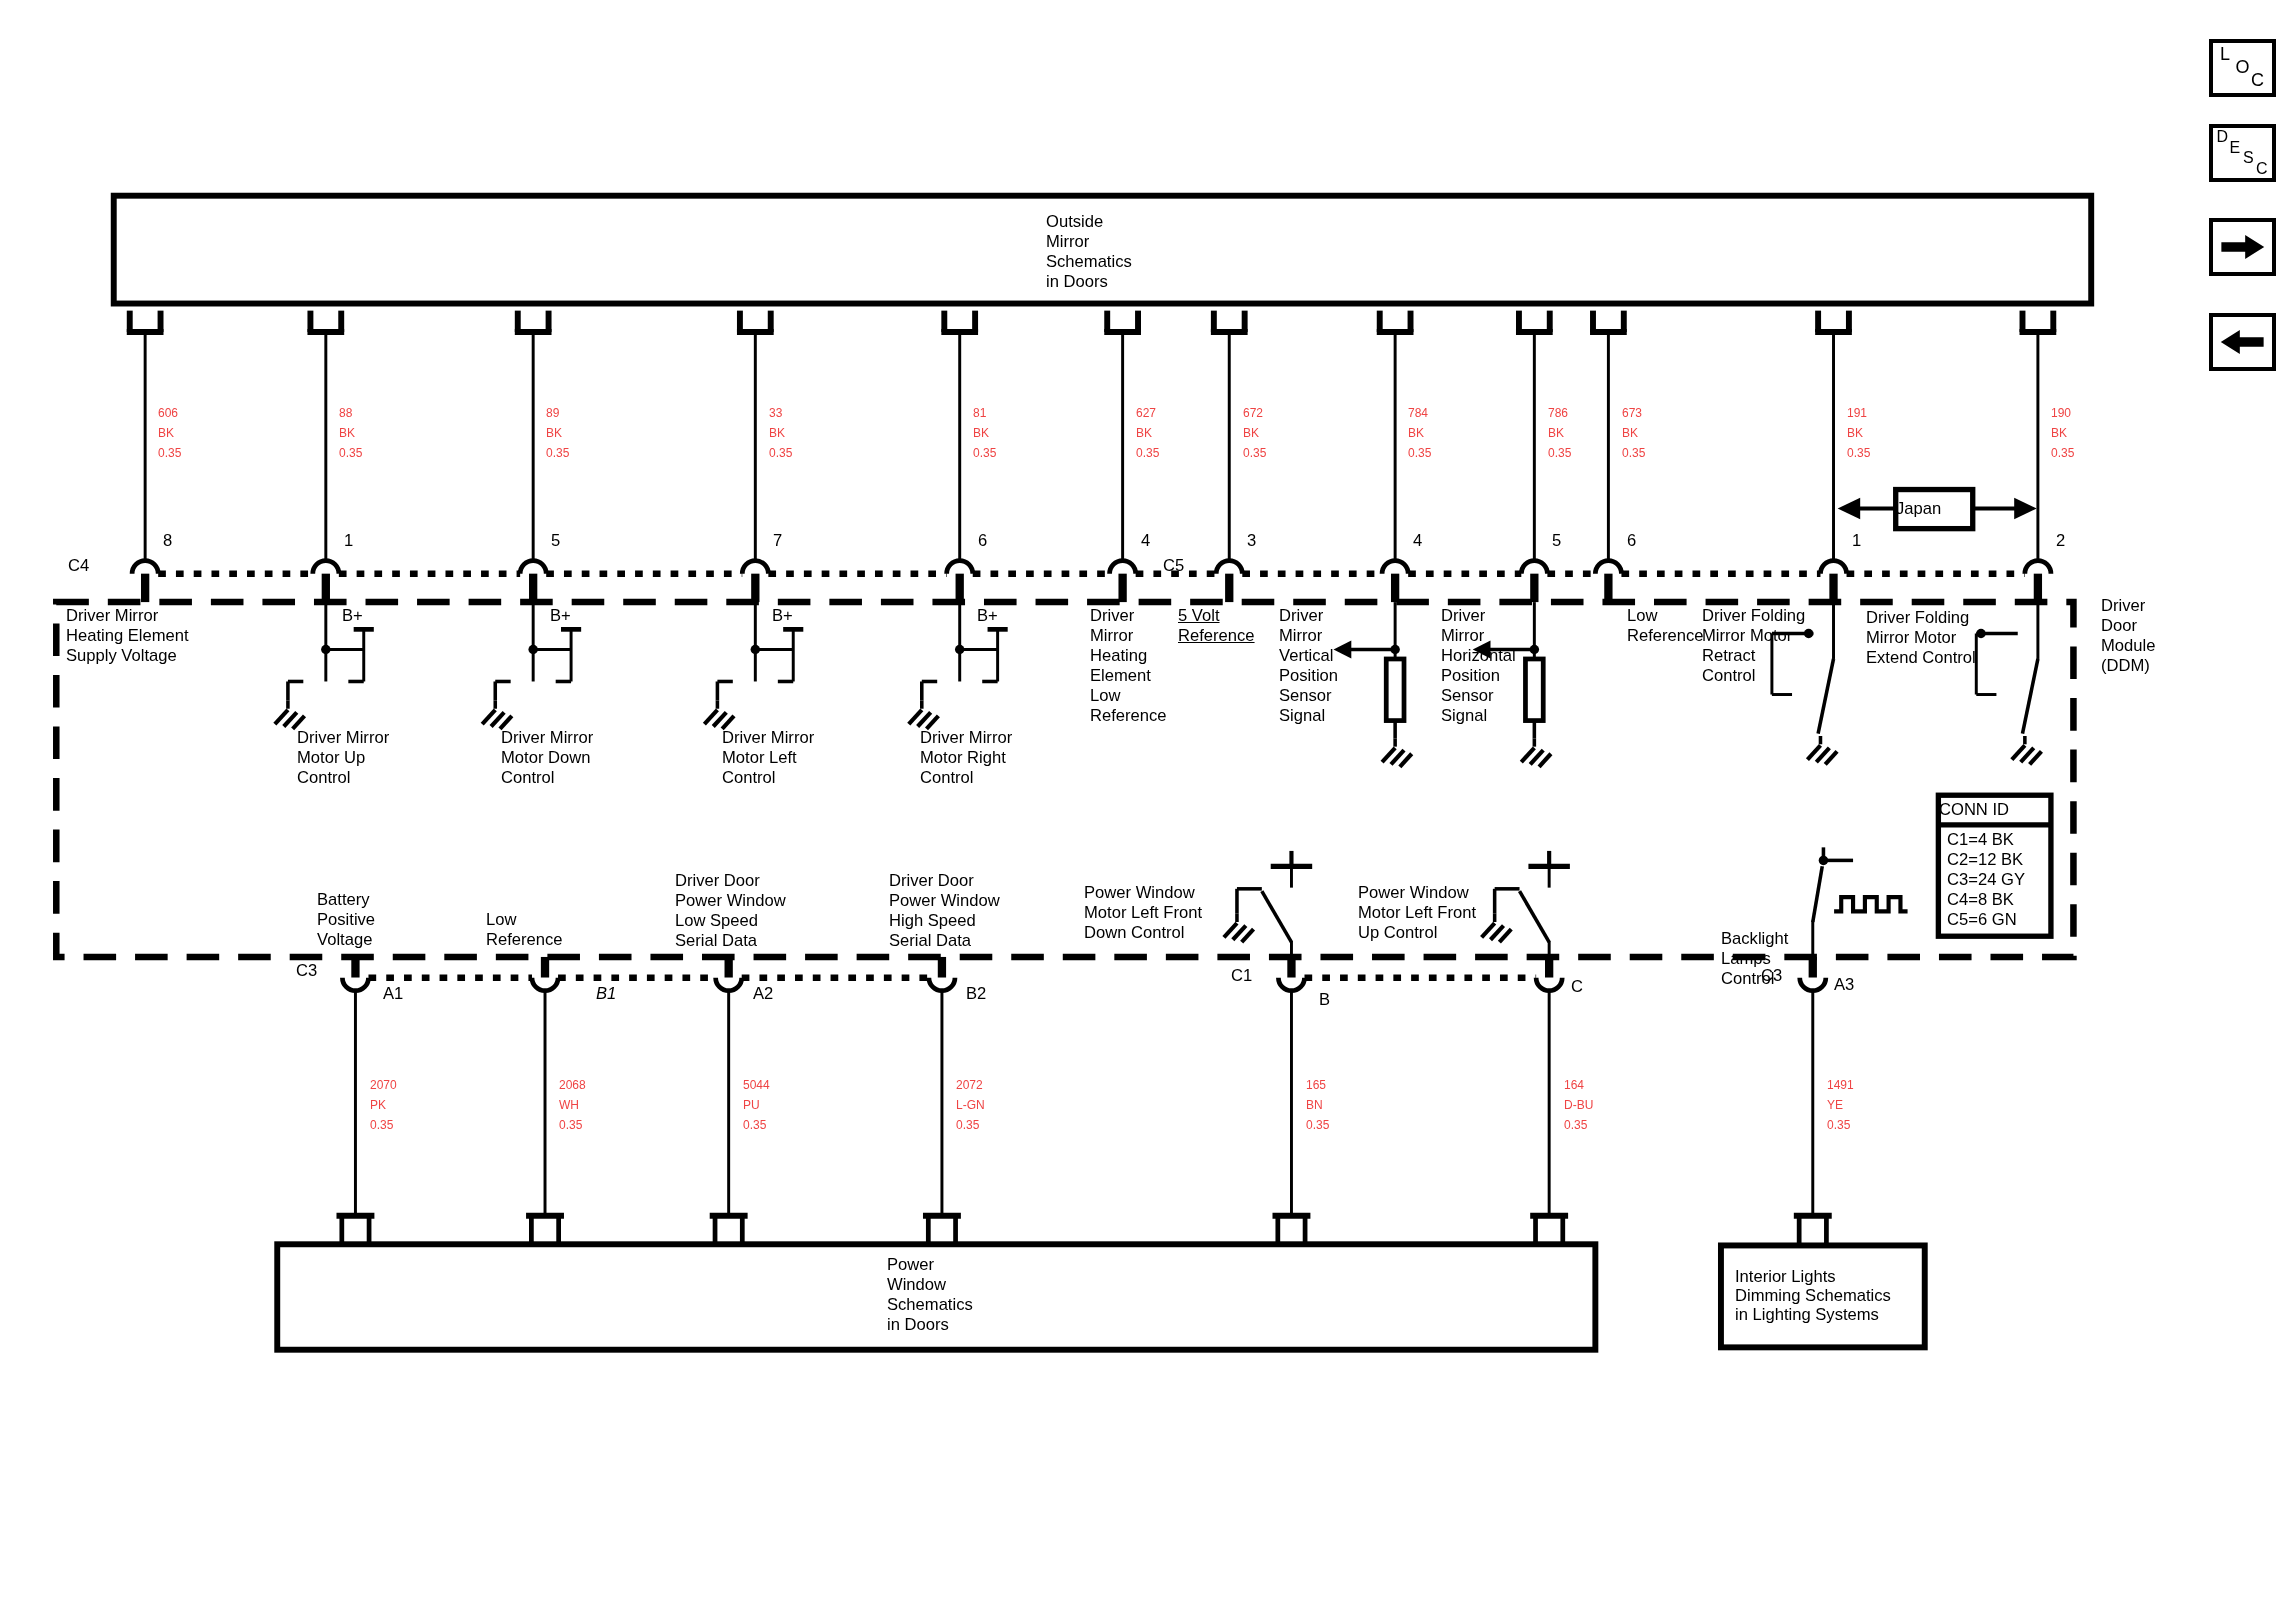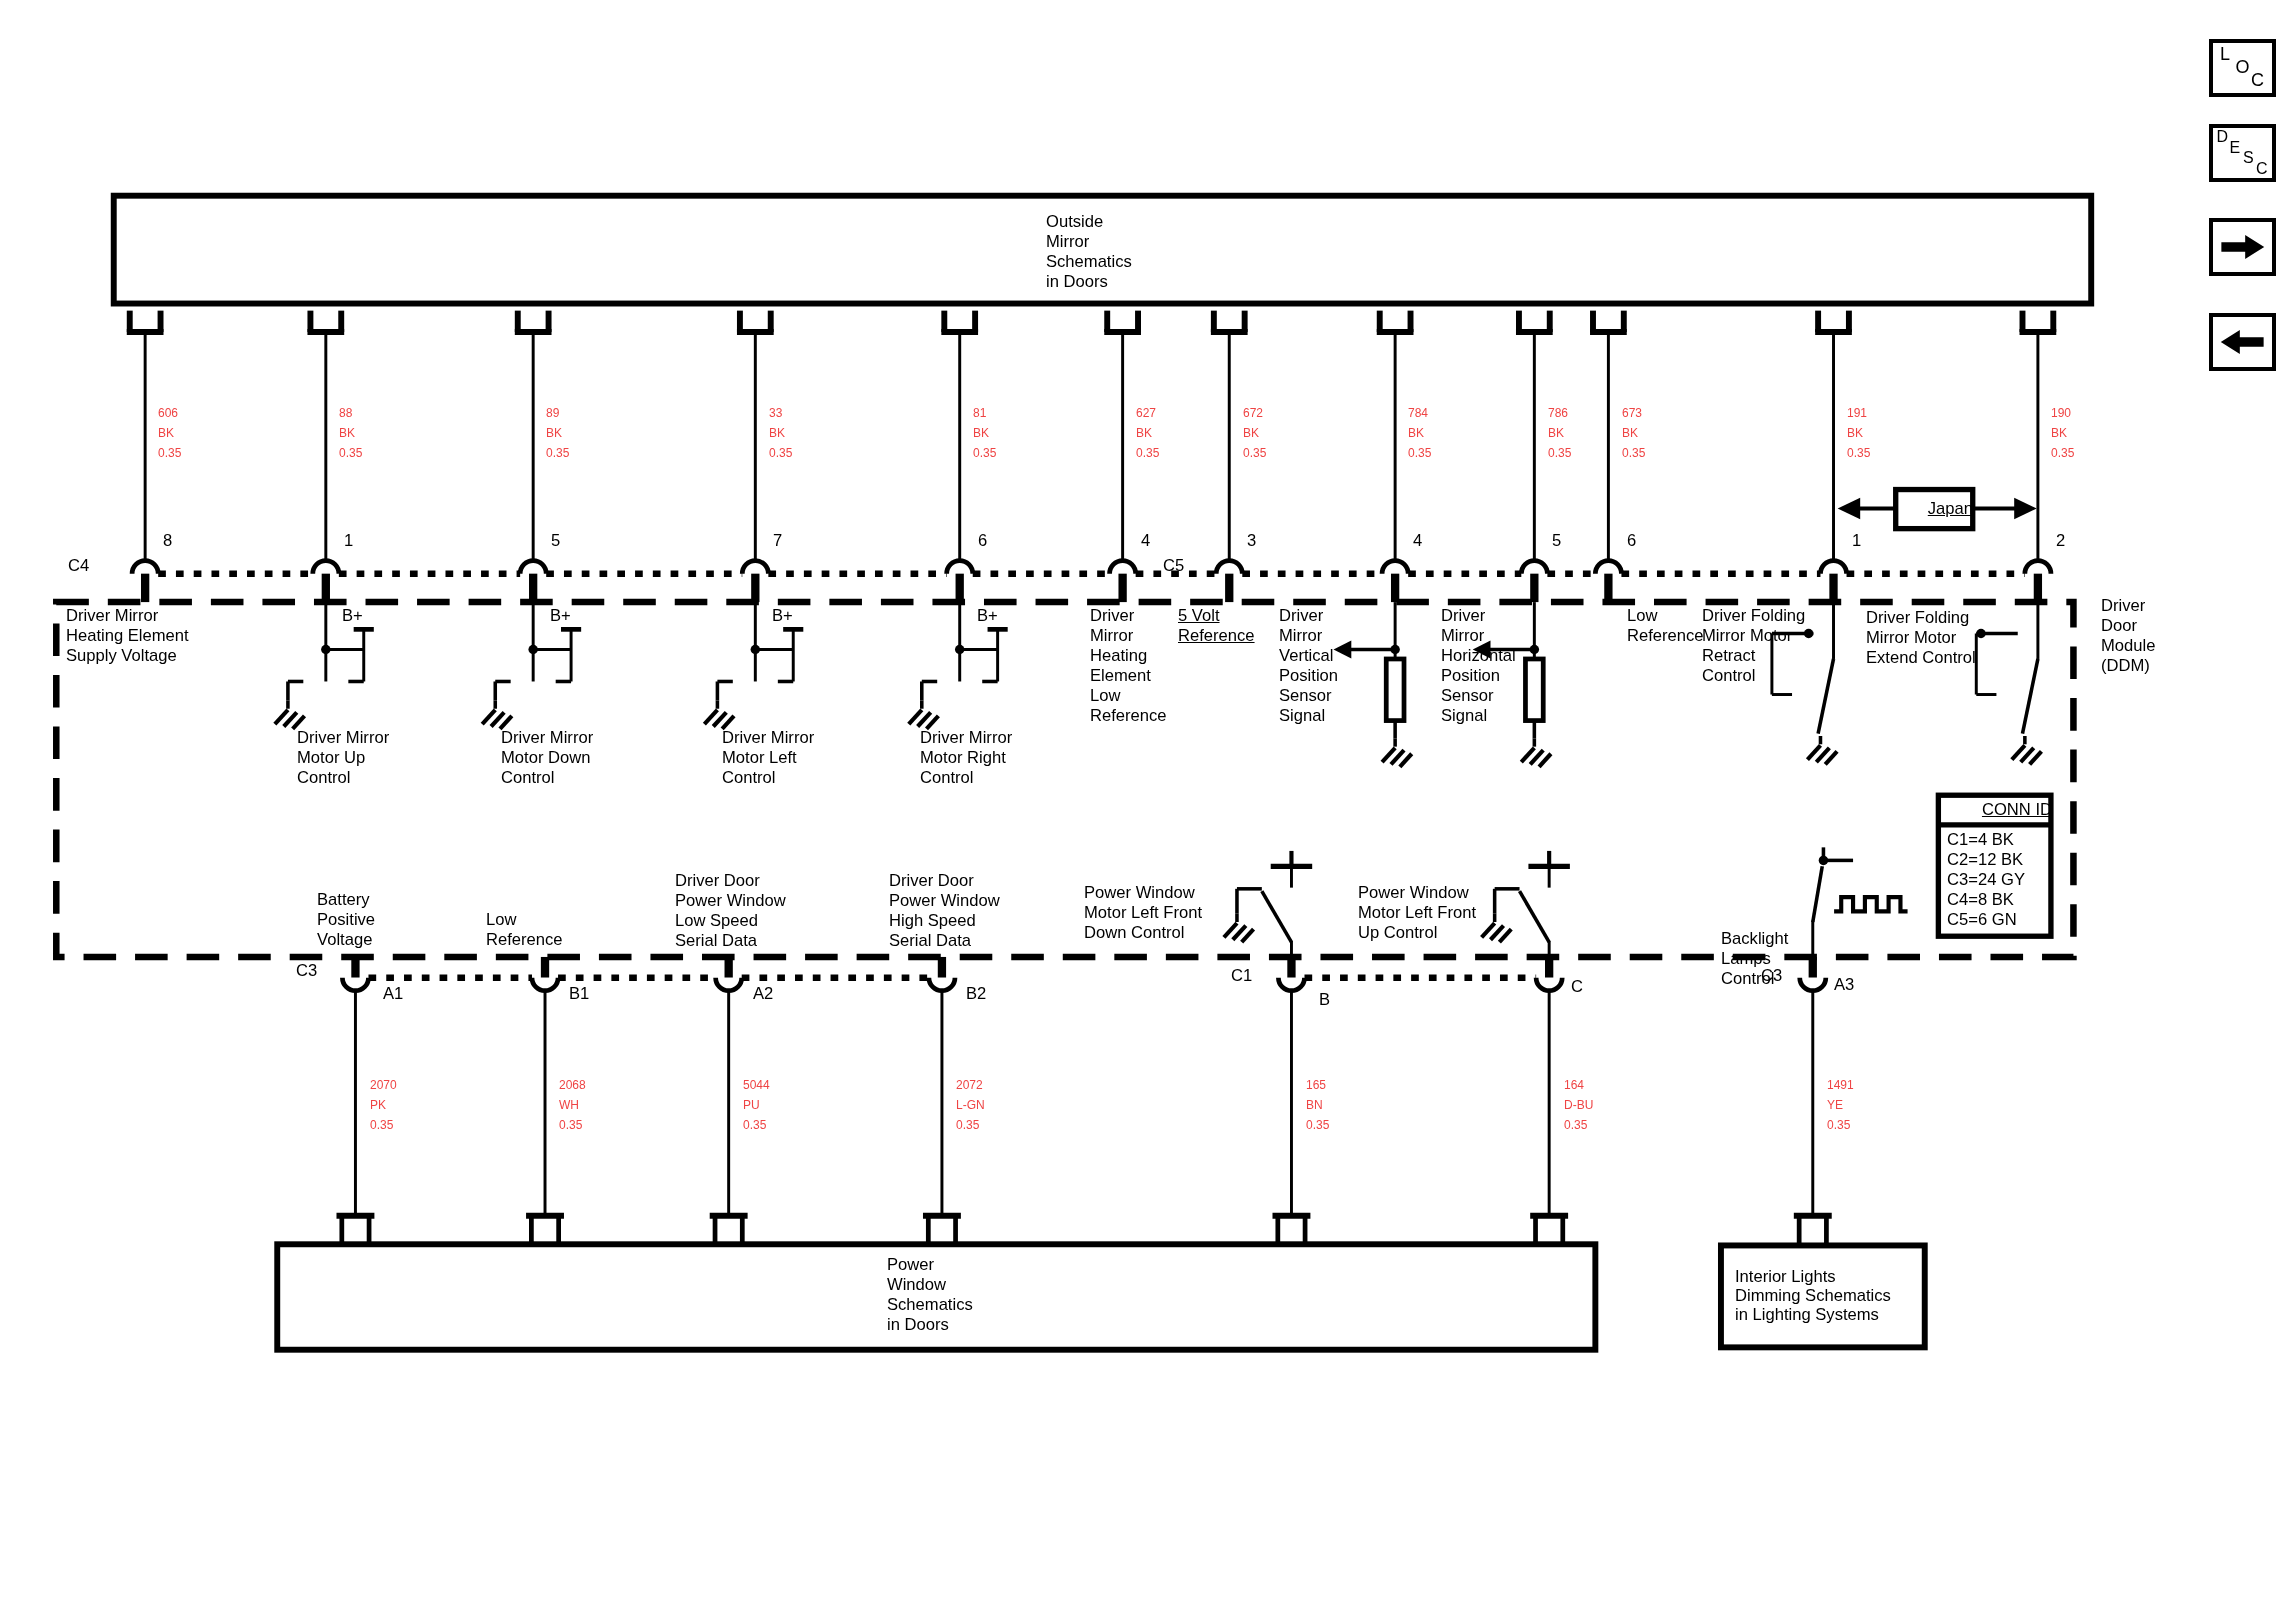--- a/index.html
+++ b/index.html
@@ -1,21 +1,21 @@
 <!DOCTYPE html>
 <html style="font-size:9.5px"><head>
 <meta charset="utf-8">
 <style>
   html,body{margin:0;padding:0;background:#ffffff;}
   #page{position:relative;width:2295px;height:1610px;background:#fff;overflow:hidden;
         font-family:"Liberation Sans","DejaVu Sans",sans-serif;color:#000;}
   svg{position:absolute;left:0;top:0;}
   .lbl{position:absolute;font-size:16.6px;line-height:20px;white-space:pre-line;color:#000;}
   .pin{position:absolute;font-size:16.6px;line-height:18px;color:#000;}
-  .ctr{text-align:right;text-decoration:underline;}
+  .ctr{text-align:left;}
   .navbtn{position:absolute;left:2209px;width:59px;height:50px;border:4.7px solid #000;background:#fff;}
   .navbtn span{position:absolute;font-size:18px;font-weight:400;}
   .wirelbl{position:absolute;font-size:12px;line-height:20px;color:#ef4444;}
   .wirelbl div{height:20px;}
 </style>
 </head>
 <body>
 
 <div id="page">
 
@@ -535,21 +535,21 @@
 Down Control</div>
 <div class="lbl" style="left:1358px;top:883px;">Power Window
 Motor Left Front
 Up Control</div>
 <div class="lbl" style="left:1721px;top:883px;margin-top:46px;">Backlight
 Lamps
 Control</div>
 
 <div class="pin" style="left:296px;top:962px;">C3</div>
 <div class="pin" style="left:383px;top:985px;">A1</div>
-<div class="pin" style="left:569px;top:985px;">B1</div>
+<div class="pin" style="left:596px;top:985px;font-style:italic;">B1</div>
 <div class="pin" style="left:753px;top:985px;">A2</div>
 <div class="pin" style="left:966px;top:985px;">B2</div>
 <div class="pin" style="left:1231px;top:967px;">C1</div>
 <div class="pin" style="left:1319px;top:991px;">B</div>
 <div class="pin" style="left:1571px;top:978px;">C</div>
 <div class="pin" style="left:1761px;top:967px;">C3</div>
 <div class="pin" style="left:1834px;top:967px;margin-top:9px;">A3</div>
 
 <div class="wirelbl" style="left:370px;top:1075px;">
   <div>2070</div>

